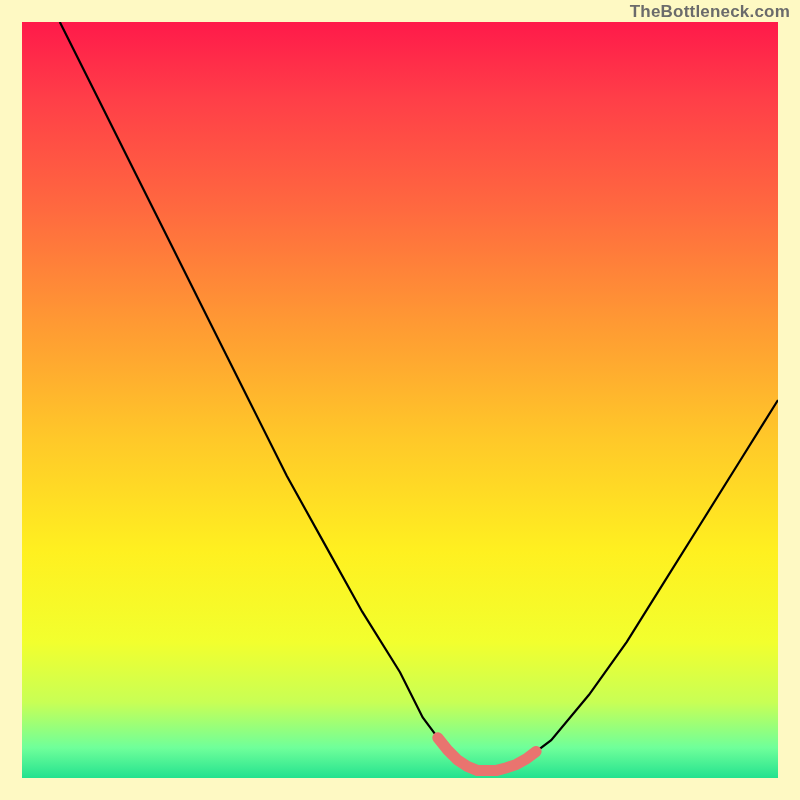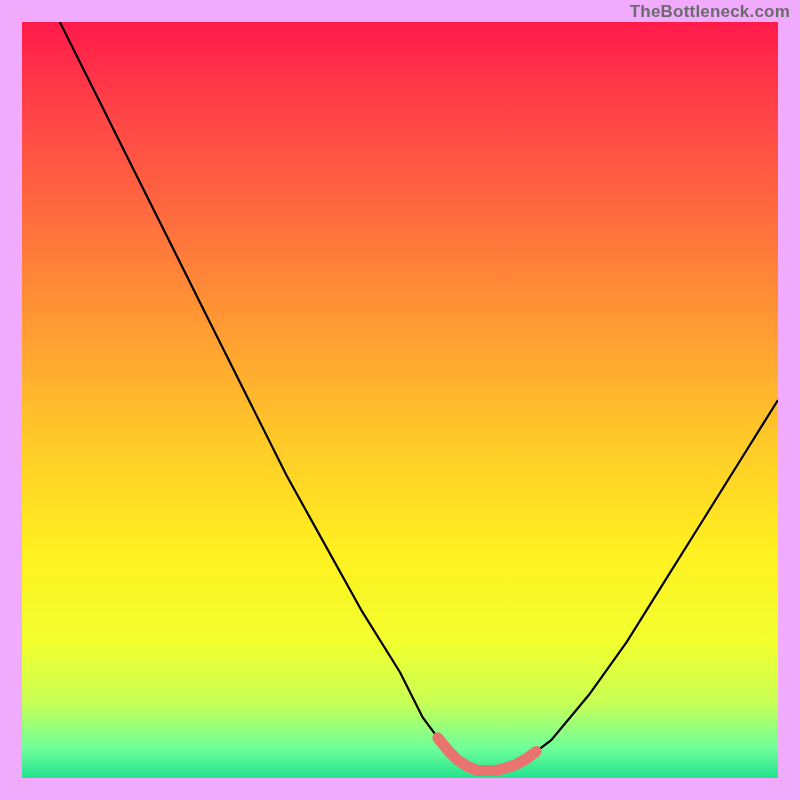--- a/index.html
+++ b/index.html
@@ -9,21 +9,21 @@
     height: 800px;
     background: #000;
     overflow: hidden;
   }
   .frame {
     position: absolute;
     left: 0;
     top: 0;
     width: 800px;
     height: 800px;
-    background: #f0abfc;
+    background: #fef9c3;
   }
   .plot {
     position: absolute;
     left: 22px;
     top: 22px;
     width: 756px;
     height: 756px;
   }
   .gradient {
     position: absolute;

